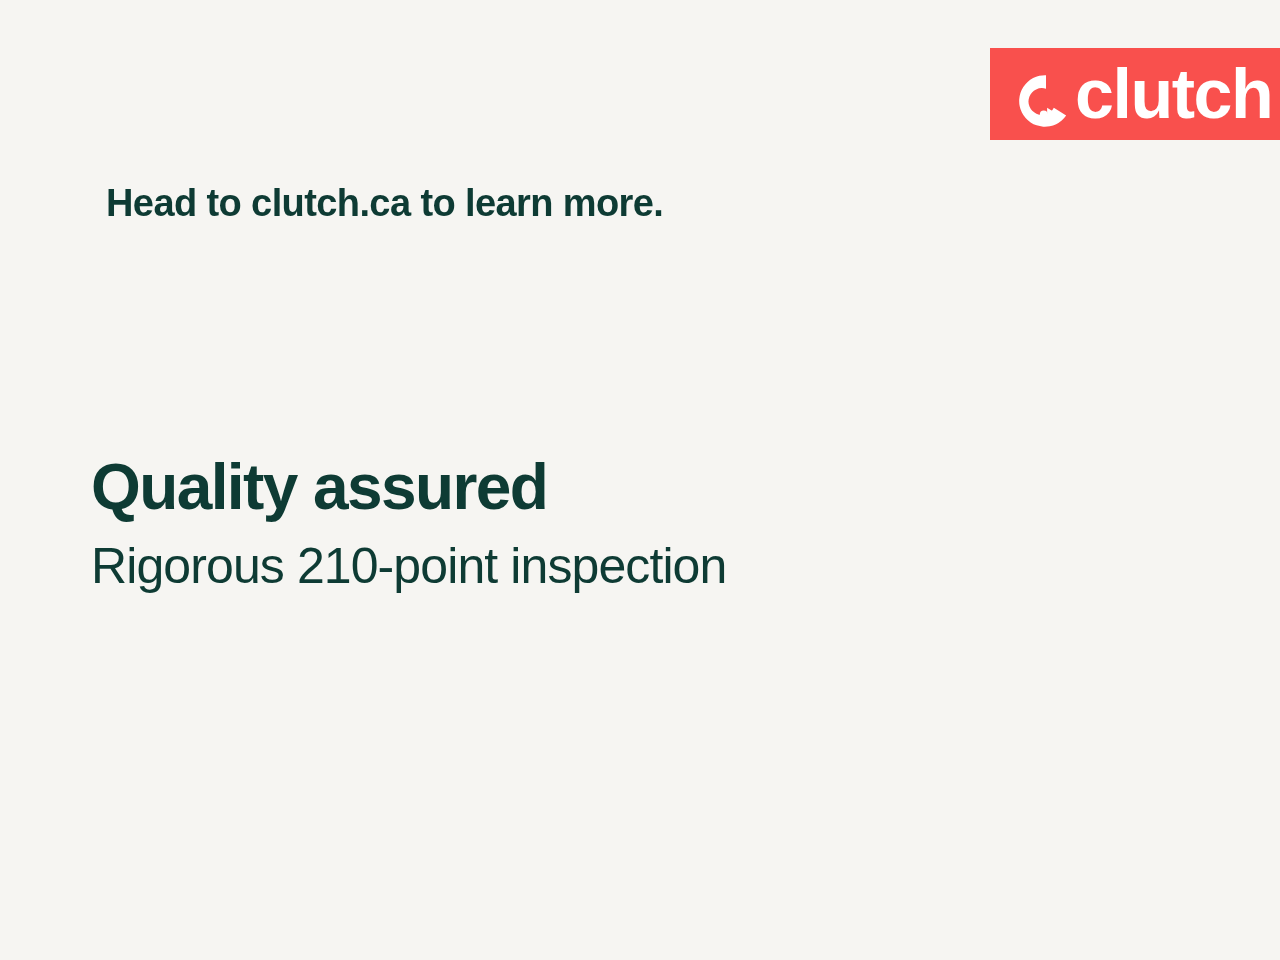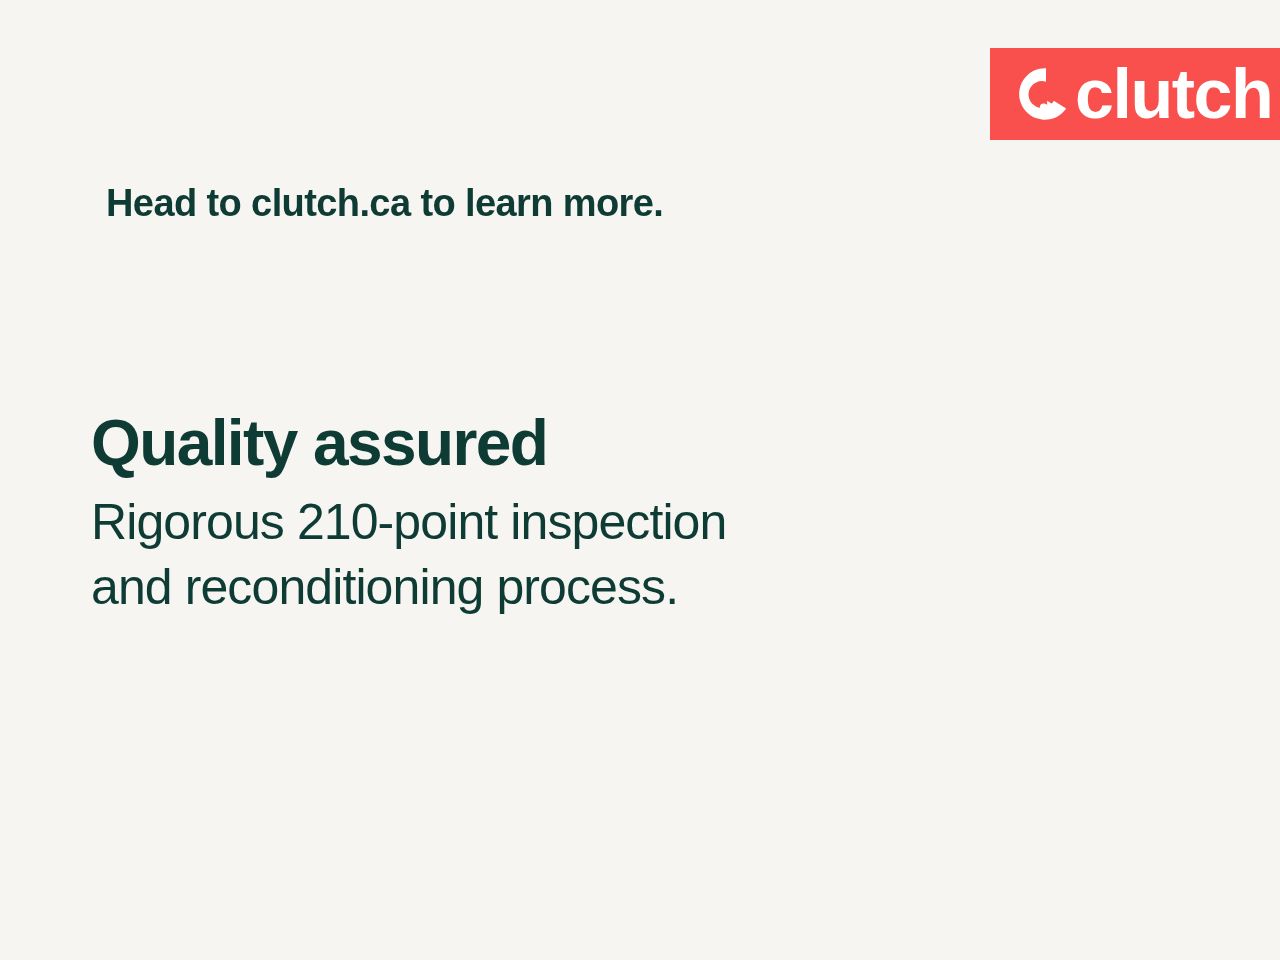--- a/index.html
+++ b/index.html
@@ -30,21 +30,21 @@
     top: 48px;
     width: 300px;           
     height: 92px;
     background: #f9504d;
     display: flex;
     align-items: center;
     overflow: hidden;
   }
   .brand-lockup {
     display: flex;
-    align-items: center;
+    align-items: flex-end;
     margin-left: 28px;
   }
   .brand-mark {
     display: block;
     width: 56px;
     height: 56px;
     flex: 0 0 auto;
   }
   .brand-word {
     font-family: "Liberation Sans", sans-serif;
@@ -67,21 +67,21 @@
     letter-spacing: -0.6px;
     color: #0e3b34;
     line-height: 1.25;
     white-space: nowrap;
   }
 
   
   .message-block {
     position: absolute;
     left: 91px;
-    top: 408px;
+    top: 452px;
     width: 1000px;
   }
   .message-heading {
     font-size: 64px;
     font-weight: 700;
     letter-spacing: -1.6px;
     color: #0e3b34;
     line-height: 1.12;
     margin: 0 0 10px 0;
     white-space: nowrap;
@@ -120,17 +120,16 @@
       <span class="brand-word">clutch</span>
     </div>
   </div>
 
   <div class="tagline">Head to clutch.ca to learn more.</div>
 
   <div class="message-block">
     <h1 class="message-heading">Quality assured</h1>
     <p class="message-body">
       <span class="message-body-line">Rigorous 210-point inspection</span>
-      <span class="message-body-line">and reconditioning process.</span>
     </p>
   </div>
 
 </div>
 
 </body></html>

